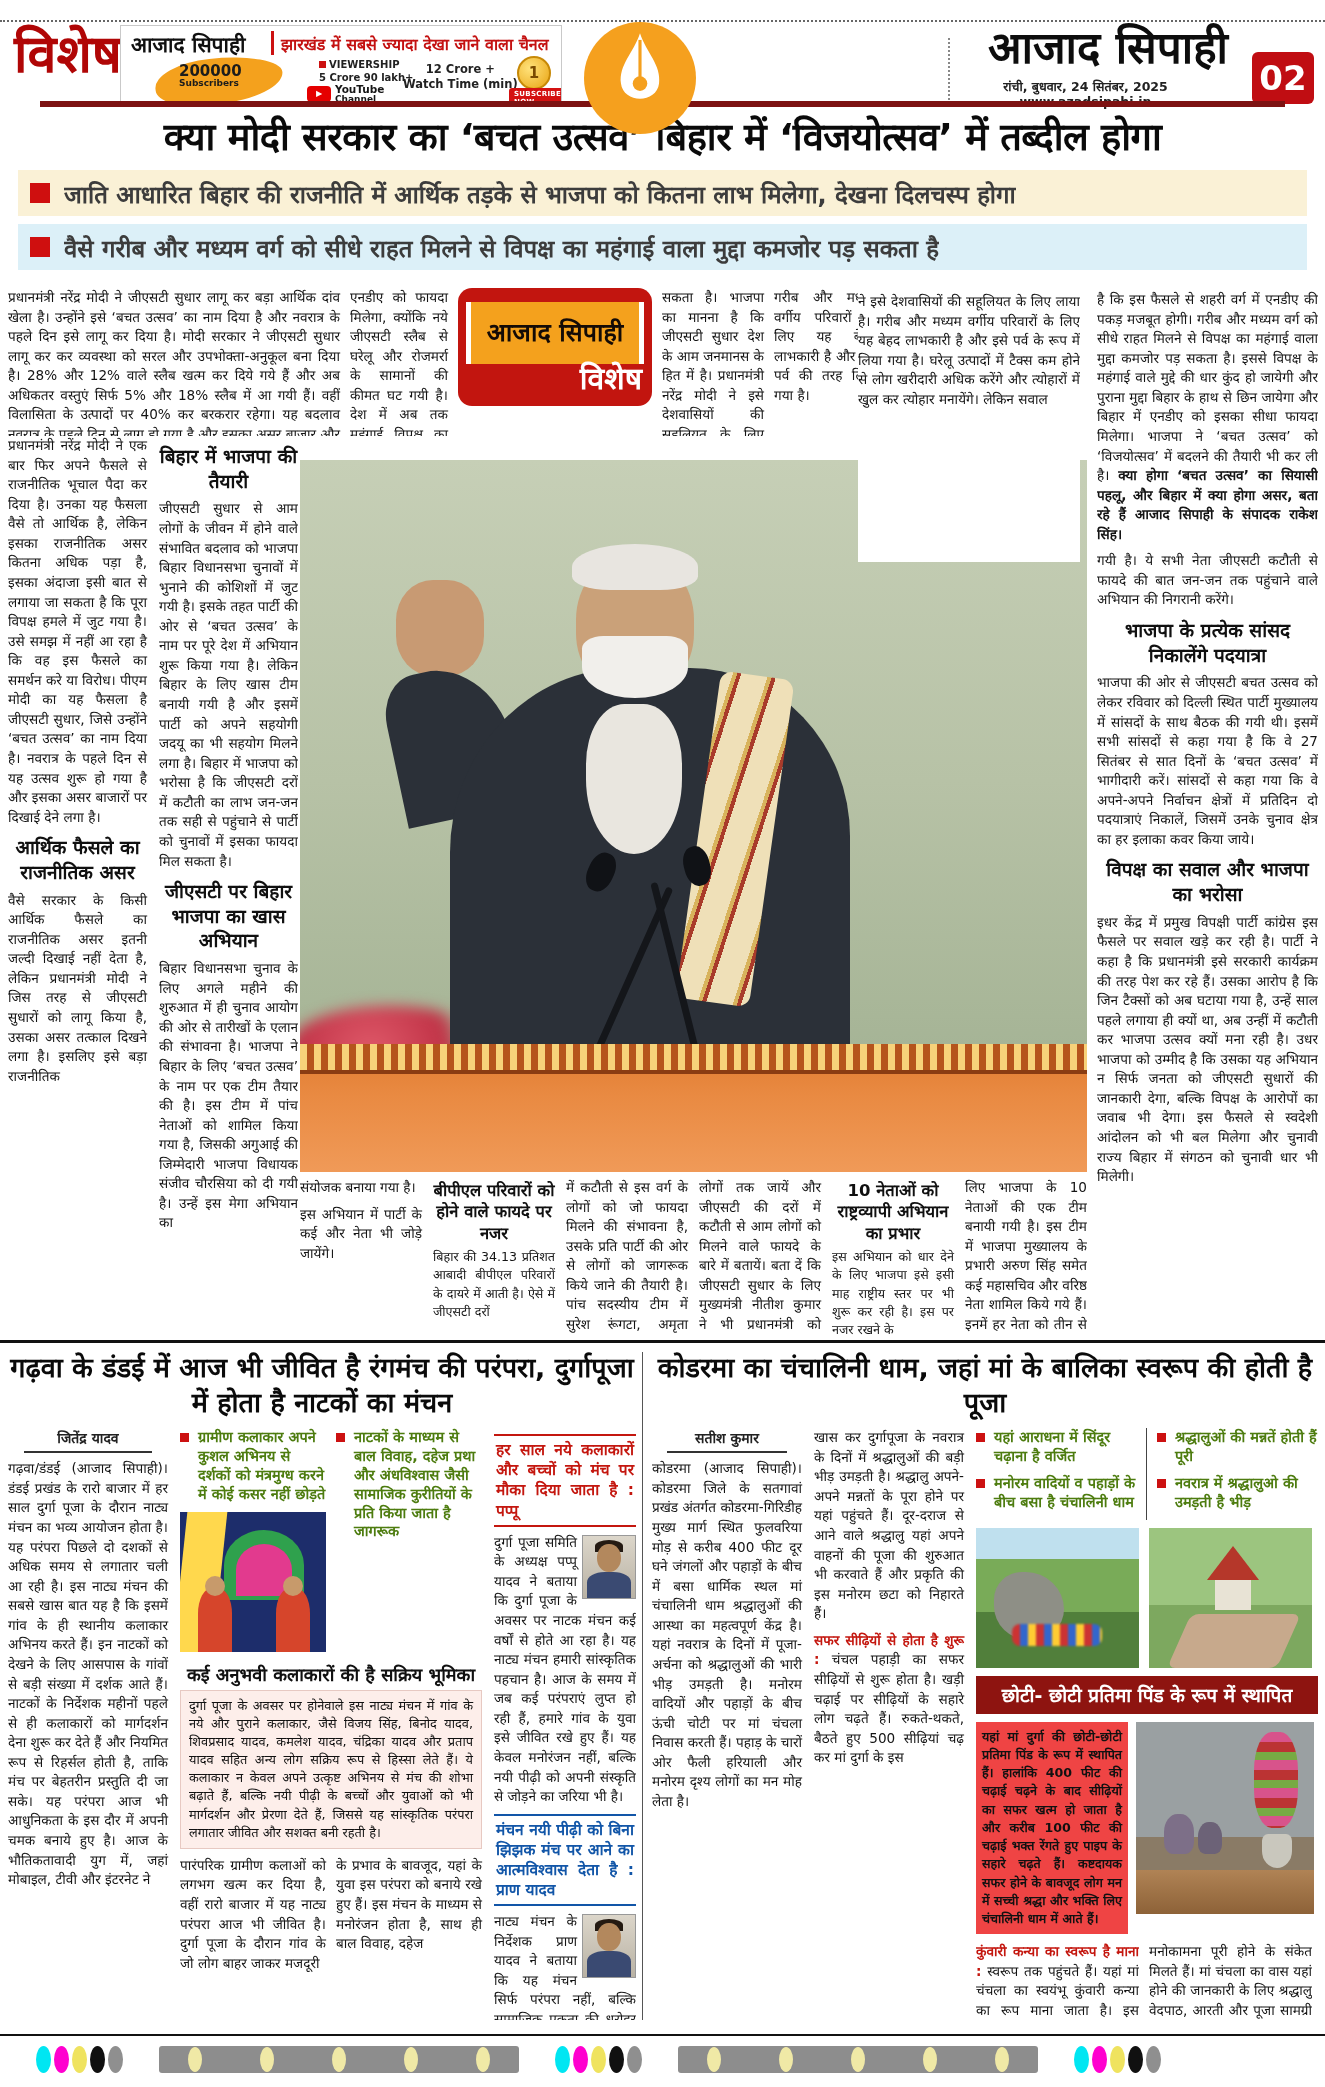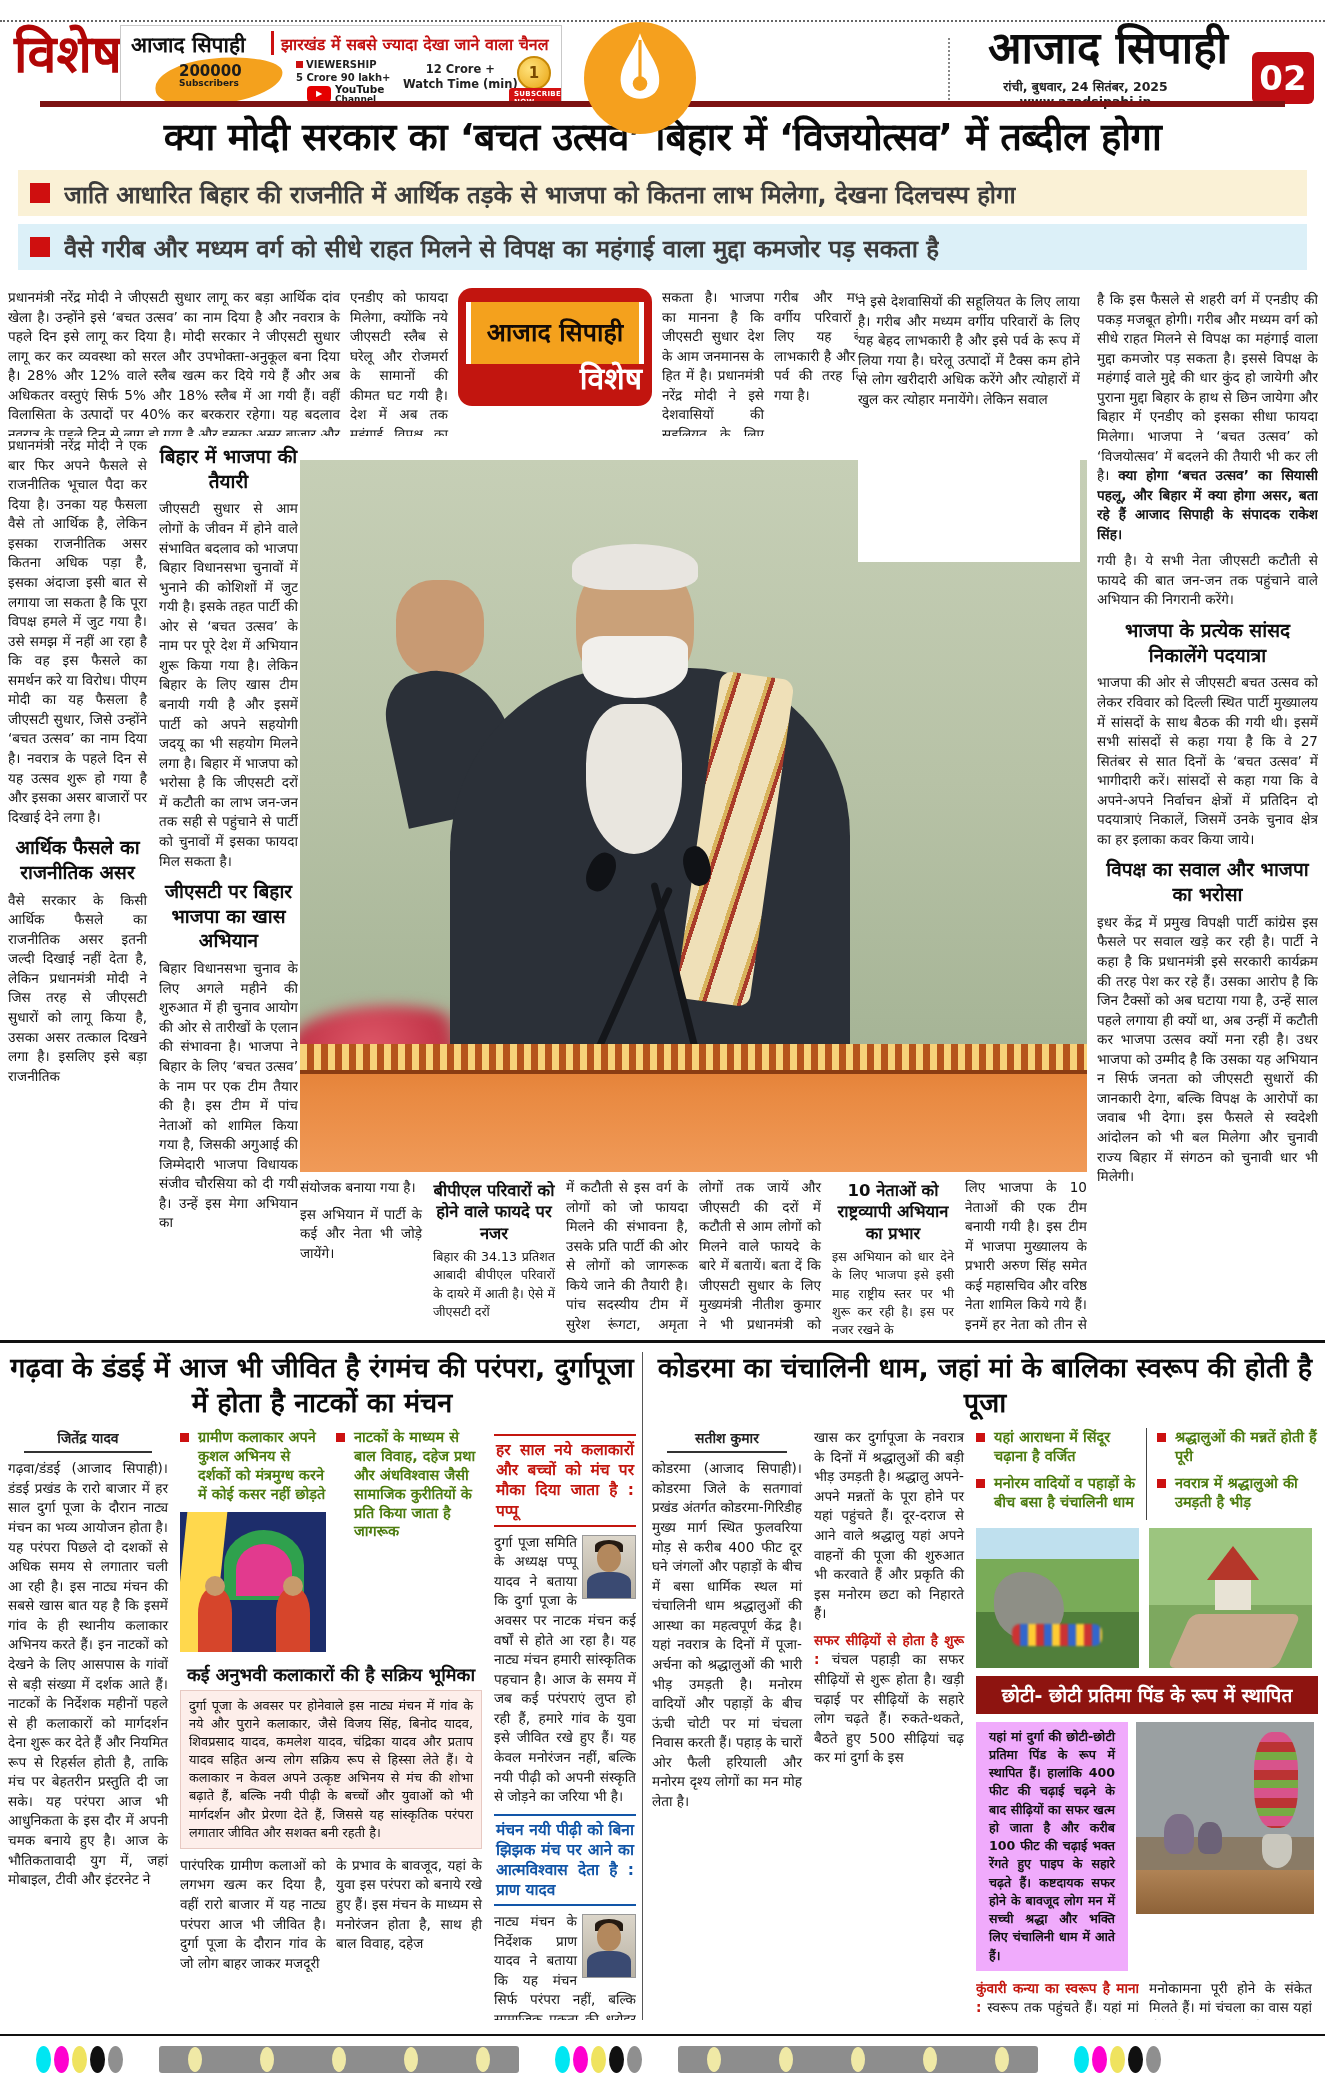--- a/index.html
+++ b/index.html
@@ -14,21 +14,21 @@
   .toprule{left:0;top:20px;width:1325px;border-top:2px dotted #666;}
   .section-label{left:14px;top:28px;font-size:52px;font-weight:900;color:#b00606;line-height:1;}
   .banner{left:120px;top:25px;width:440px;height:78px;border:1px solid #c9c9c9;background:#fff;overflow:hidden;}
   .banner-brand{position:absolute;left:10px;top:4px;font-size:21px;font-weight:900;color:#101010;}
   .banner-vline{position:absolute;left:150px;top:5px;width:3px;height:24px;background:#cc1111;}
   .banner-tagline{position:absolute;left:160px;top:7px;font-size:16px;font-weight:800;color:#c41111;}
   .map-blob{position:absolute;left:34px;top:32px;width:128px;height:46px;background:#f4a11d;
             border-radius:46% 58% 55% 42%/55% 46% 58% 45%;transform:rotate(-6deg);}
   .map-subs{position:absolute;left:58px;top:38px;font-size:15px;font-weight:900;color:#1c1c1c;line-height:1;}
   .map-subs small{display:block;font-size:9px;font-weight:700;}
-  .stat-view{position:absolute;left:175px;top:33px;font-size:10px;font-weight:800;color:#222;line-height:1.25;}
+  .stat-view{position:absolute;left:198px;top:33px;font-size:10px;font-weight:800;color:#222;line-height:1.25;}
   .redsq-s{display:inline-block;width:7px;height:7px;background:#cc1111;margin-right:3px;}
   .stat-watch{position:absolute;left:282px;top:36px;font-size:11.5px;font-weight:800;color:#222;text-align:center;line-height:1.3;}
   .yt{position:absolute;left:186px;top:58px;display:flex;align-items:center;gap:4px;}
   .yt-icon{width:24px;height:16px;background:#e50000;border-radius:4px;color:#fff;font-size:8px;
            display:flex;align-items:center;justify-content:center;line-height:1;}
   .yt-label{font-size:10.5px;font-weight:800;color:#161616;line-height:1.05;}
   .yt-label small{display:block;font-weight:600;font-size:9px;}
   .award{position:absolute;left:396px;top:30px;width:30px;height:30px;border-radius:50%;
          background:radial-gradient(circle at 35% 35%,#ffe27a,#e8a312);border:2px solid #c78907;
          color:#7a4a00;font-weight:900;font-size:15px;display:flex;align-items:center;justify-content:center;}
@@ -135,21 +135,21 @@
   .tp{width:163px;height:140px;position:relative;overflow:hidden;}
   .tp1{background:linear-gradient(180deg,#bfe0ee 0 22%,#79ab58 22% 60%,#517f3b 60% 100%);}
   .tp1 .rock{position:absolute;left:18px;top:44px;width:70px;height:68px;background:#8e8f86;border-radius:40% 55% 45% 50%;}
   .tp1 .crowd{position:absolute;left:36px;top:96px;width:90px;height:22px;background:repeating-linear-gradient(90deg,#c33 0 8px,#36c 8px 16px,#fc3 16px 24px);border-radius:8px;filter:blur(1px);}
   .tp2{background:linear-gradient(180deg,#9cc57f 0 55%,#7da85f 55% 100%);}
   .tp2 .roof{position:absolute;left:58px;top:18px;width:0;height:0;border-left:26px solid transparent;border-right:26px solid transparent;border-bottom:34px solid #b5372a;}
   .tp2 .wall{position:absolute;left:66px;top:52px;width:36px;height:30px;background:#e8e3d5;}
   .tp2 .path{position:absolute;left:30px;top:86px;width:110px;height:54px;background:#c7a98c;transform:skewX(-24deg);border-radius:8px;}
   .t-bar{background:#8e1410;color:#fff;font-size:19px;font-weight:900;text-align:center;padding:6px 4px;margin-bottom:8px;}
   .pinkrow{display:flex;gap:8px;margin-bottom:8px;}
-  .pinkbox{width:152px;background:#f0abfc;padding:6px 13px;font-size:12.6px;font-weight:700;line-height:1.45;text-align:justify;box-sizing:border-box;}
+  .pinkbox{width:152px;background:#ef4444;padding:6px 6px;font-size:12.6px;font-weight:700;line-height:1.45;text-align:justify;box-sizing:border-box;}
   .shrine{width:178px;height:192px;position:relative;background:linear-gradient(180deg,#9aa0a2 0 60%,#8a7b66 60% 100%);overflow:hidden;}
   .garland{position:absolute;right:16px;top:10px;width:44px;height:96px;background:repeating-linear-gradient(180deg,#d8538b 0 10px,#b33 10px 20px,#7a4 20px 28px);border-radius:40%;}
   .pinda{position:absolute;left:28px;top:92px;width:30px;height:40px;background:#7d6f88;border-radius:45% 45% 30% 30%;}
   .pinda2{position:absolute;left:62px;top:100px;width:24px;height:32px;background:#6c6277;border-radius:45% 45% 30% 30%;}
   .pot{position:absolute;right:22px;top:112px;width:30px;height:34px;background:#c9c7bd;border-radius:20% 20% 50% 50%;}
   .ledge{position:absolute;left:0;bottom:0;width:100%;height:44px;background:linear-gradient(180deg,#b08355,#8d6238);}
   .t-bottom{display:flex;gap:10px;}
   .t-bottom .tb{width:163px;height:118px;overflow:hidden;}
   .lead-red{color:#c4170f;font-weight:900;}
   

